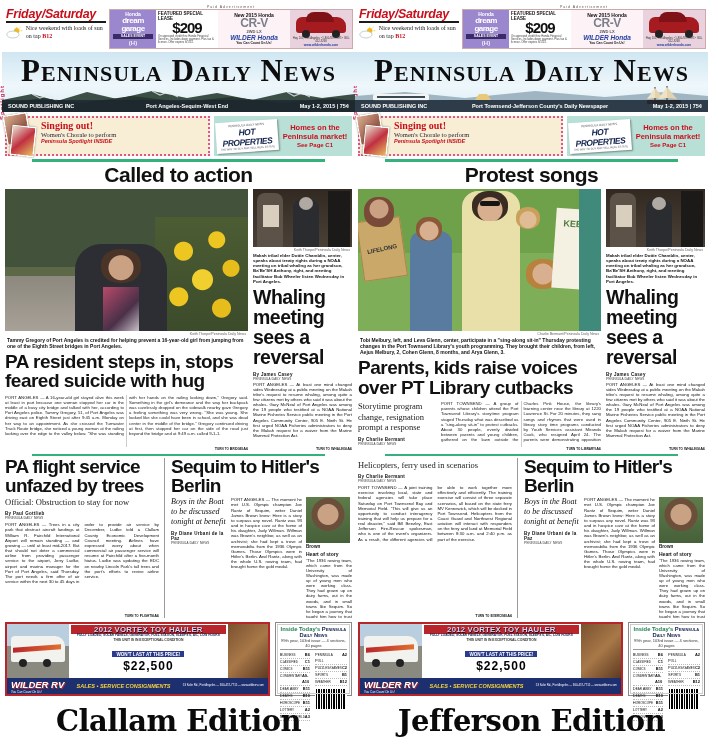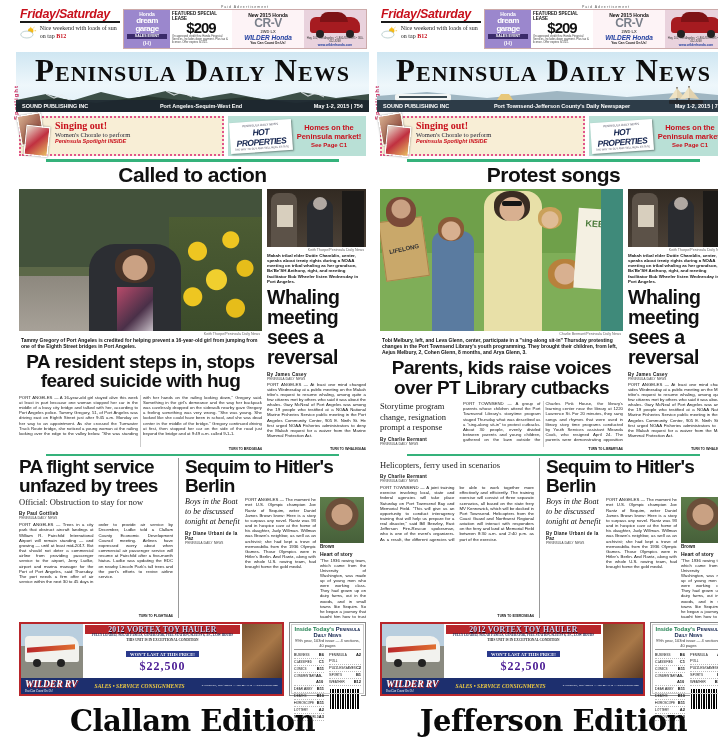--- a/index.html
+++ b/index.html
@@ -1,17 +1,17 @@
 <!DOCTYPE html>
 <html><head>
 <meta charset="utf-8">
 <style>
   * { margin:0; padding:0; box-sizing:border-box; }
   body { background:#fff; width:718px; font-family:"Liberation Sans", sans-serif; color:#111; }
-  .wrap { display:flex; gap:8px; padding:4px 2px 0 16px; }
+  .wrap { display:flex; gap:0; padding:4px 2px 0 2px; }
   .col { width:353px; }
   .sheet { width:353px; background:#fff; }
 
   
   .topstrip { display:flex; height:48px; padding:1px 2px 0 4px; gap:3px; }
   .daywx { width:100px; padding-top:2px; }
   .dayband { color:#c8101c; font-weight:900; font-style:italic; font-size:12.5px; border-bottom:2px solid #1a1a1a; letter-spacing:-0.3px; }
   .wxrow { display:flex; gap:3px; margin-top:2px; }
   .wxtext { font-size:6px; font-family:"Liberation Serif", serif; line-height:1.25; color:#222; }
   .wxpage { color:#c8101c; font-weight:700; }
@@ -68,21 +68,21 @@
 
   .greenrule { height:2.5px; background:#35b27b; margin:3px 30px 2px 30px; }
   .tophead { text-align:center; font-size:21px; font-weight:900; letter-spacing:-0.5px; line-height:1.05; }
 
   
   .rowA { display:flex; gap:5px; margin:3px 3px 0 3px; height:262px; }
   .mainarea { width:243px; display:flex; flex-direction:column; }
   .mainphoto { position:relative; height:142px; overflow:hidden; }
   .pcredit { font-size:3.6px; color:#666; text-align:right; padding:1px 2px 0 0; }
   .pcaption { font-size:5px; font-weight:700; line-height:1.25; padding:1px 2px; }
-  .leadhead { text-align:center; font-size:19px; font-weight:900; line-height:1.02; letter-spacing:-0.5px; margin-top:2px; }
+  .leadhead { text-align:left; font-size:19px; font-weight:900; line-height:1.02; letter-spacing:-0.5px; margin-top:2px; }
   .storyblk { display:flex; gap:5px; margin-top:4px; flex:1; overflow:hidden; }
   .deckcol { width:78px; }
   .deck { font-family:"Liberation Serif", serif; font-size:8.5px; line-height:1.25; color:#222; }
   .byline { margin-top:4px; font-size:4.5px; font-weight:800; letter-spacing:0.3px; }
   .byorg { font-size:3.8px; color:#444; font-variant:small-caps; }
   .bodytext { flex:1; font-size:4.3px; line-height:1.2; text-align:justify; column-count:2; column-gap:5px; column-rule:0.5px solid #ccc; color:#1a1a1a; overflow:hidden; }
   .jump { font-size:3.8px; font-weight:800; text-align:right; font-variant:small-caps; }
 
   
   .sidecol { flex:1; display:flex; flex-direction:column; overflow:hidden; }
@@ -104,32 +104,32 @@
   .s3deck { font-family:"Liberation Serif", serif; font-style:italic; font-size:8px; line-height:1.25; }
   .s3body { flex:1; font-size:4.3px; line-height:1.2; text-align:justify; overflow:hidden; }
   .s3photocol { width:46px; font-size:4.3px; }
   .s3photo { width:44px; height:46px; background:radial-gradient(circle at 50% 38%, #c9a183 0 10px, #6b4f3a 11px 16px, transparent 17px), linear-gradient(180deg,#5d7c4a,#46603a); }
   .s3pname { font-weight:800; font-size:4.6px; margin:1px 0 2px 0; }
   .s3sub { font-weight:800; font-size:5px; margin-bottom:1px; }
   .s3small { font-size:4.2px; line-height:1.2; text-align:justify; }
 
   
   .rowC { display:flex; gap:5px; margin:4px 3px 0 3px; height:74px; }
-  .rvad { width:284px; border:2px solid #b8262b; background:#fff; position:relative; display:flex; flex-direction:column;font-family:Liberation Serif, serif; }
+  .rvad { width:284px; border:2px solid #b8262b; background:#fff; position:relative; display:flex; flex-direction:column; }
   .rvtop { flex:1; display:flex; }
   .rvphoto { width:62px; background:linear-gradient(180deg,#b9cede 0 40%, #8a8a80 40% 100%); position:relative; }
   .rvtrailer { position:absolute; left:4px; top:12px; width:54px; height:26px; background:#f2f2ee; border-radius:4px 10px 2px 2px; }
   .rvtrailer:before { content:""; position:absolute; left:2px; top:10px; right:4px; height:5px; background:linear-gradient(90deg,#b8262b,#e07030); transform:skewY(-4deg); }
   .rvtrailer:after { content:""; position:absolute; left:8px; bottom:-5px; width:8px; height:8px; background:#222; border-radius:50%; box-shadow:24px 0 0 #222; }
   .rvmid { flex:1; text-align:center; padding:1px 2px; }
   .rvhead { background:#b8262b; color:#cdd6f5; font-weight:900; font-size:7.8px; letter-spacing:0.2px; text-shadow:0.5px 0.5px 0 #301; }
   .rvline { font-size:3.2px; font-weight:700; color:#15254f; line-height:1.2; }
   .rvcond { font-size:3.4px; font-weight:800; color:#333; }
   .rvwont { display:inline-block; background:#2a3a8c; color:#fff; font-weight:800; font-size:4.6px; padding:0.5px 4px; margin-top:1px; }
-  .rvprice { color:#4c1d95; font-weight:900; font-size:12px; letter-spacing:1px; line-height:1; }
+  .rvprice { color:#000000; font-weight:900; font-size:12px; letter-spacing:1px; line-height:1; }
   .rvint { width:40px; background:linear-gradient(135deg,#7a5230,#a87848 50%,#5c3a22); }
   .rvbot { height:16px; background:#1d2f6e; display:flex; align-items:center; gap:4px; padding:0 4px; color:#fff; }
   .rvdealer { font-size:9.5px; font-weight:900; font-style:italic; color:#fff; text-shadow:1px 1px 0 #b8262b; white-space:nowrap; }
   .rvtag { font-size:3px; font-style:italic; }
   .rvservices { flex:1; text-align:center; font-size:5.5px; font-weight:800; font-style:italic; color:#f5d040; line-height:1.1; }
   .rvaddr { font-size:2.8px; text-align:right; line-height:1.2; }
 
   .idxbox { flex:1; border:1px solid #888; outline:1px solid #ccc; outline-offset:-3px; padding:3px 4px; display:flex; flex-direction:column; }
   .idxtitle { text-align:center; font-size:5.8px; font-weight:800; }
   .idxaccent { color:#1c7d4c; } .idxrest { color:#15254f; font-variant:small-caps; }

